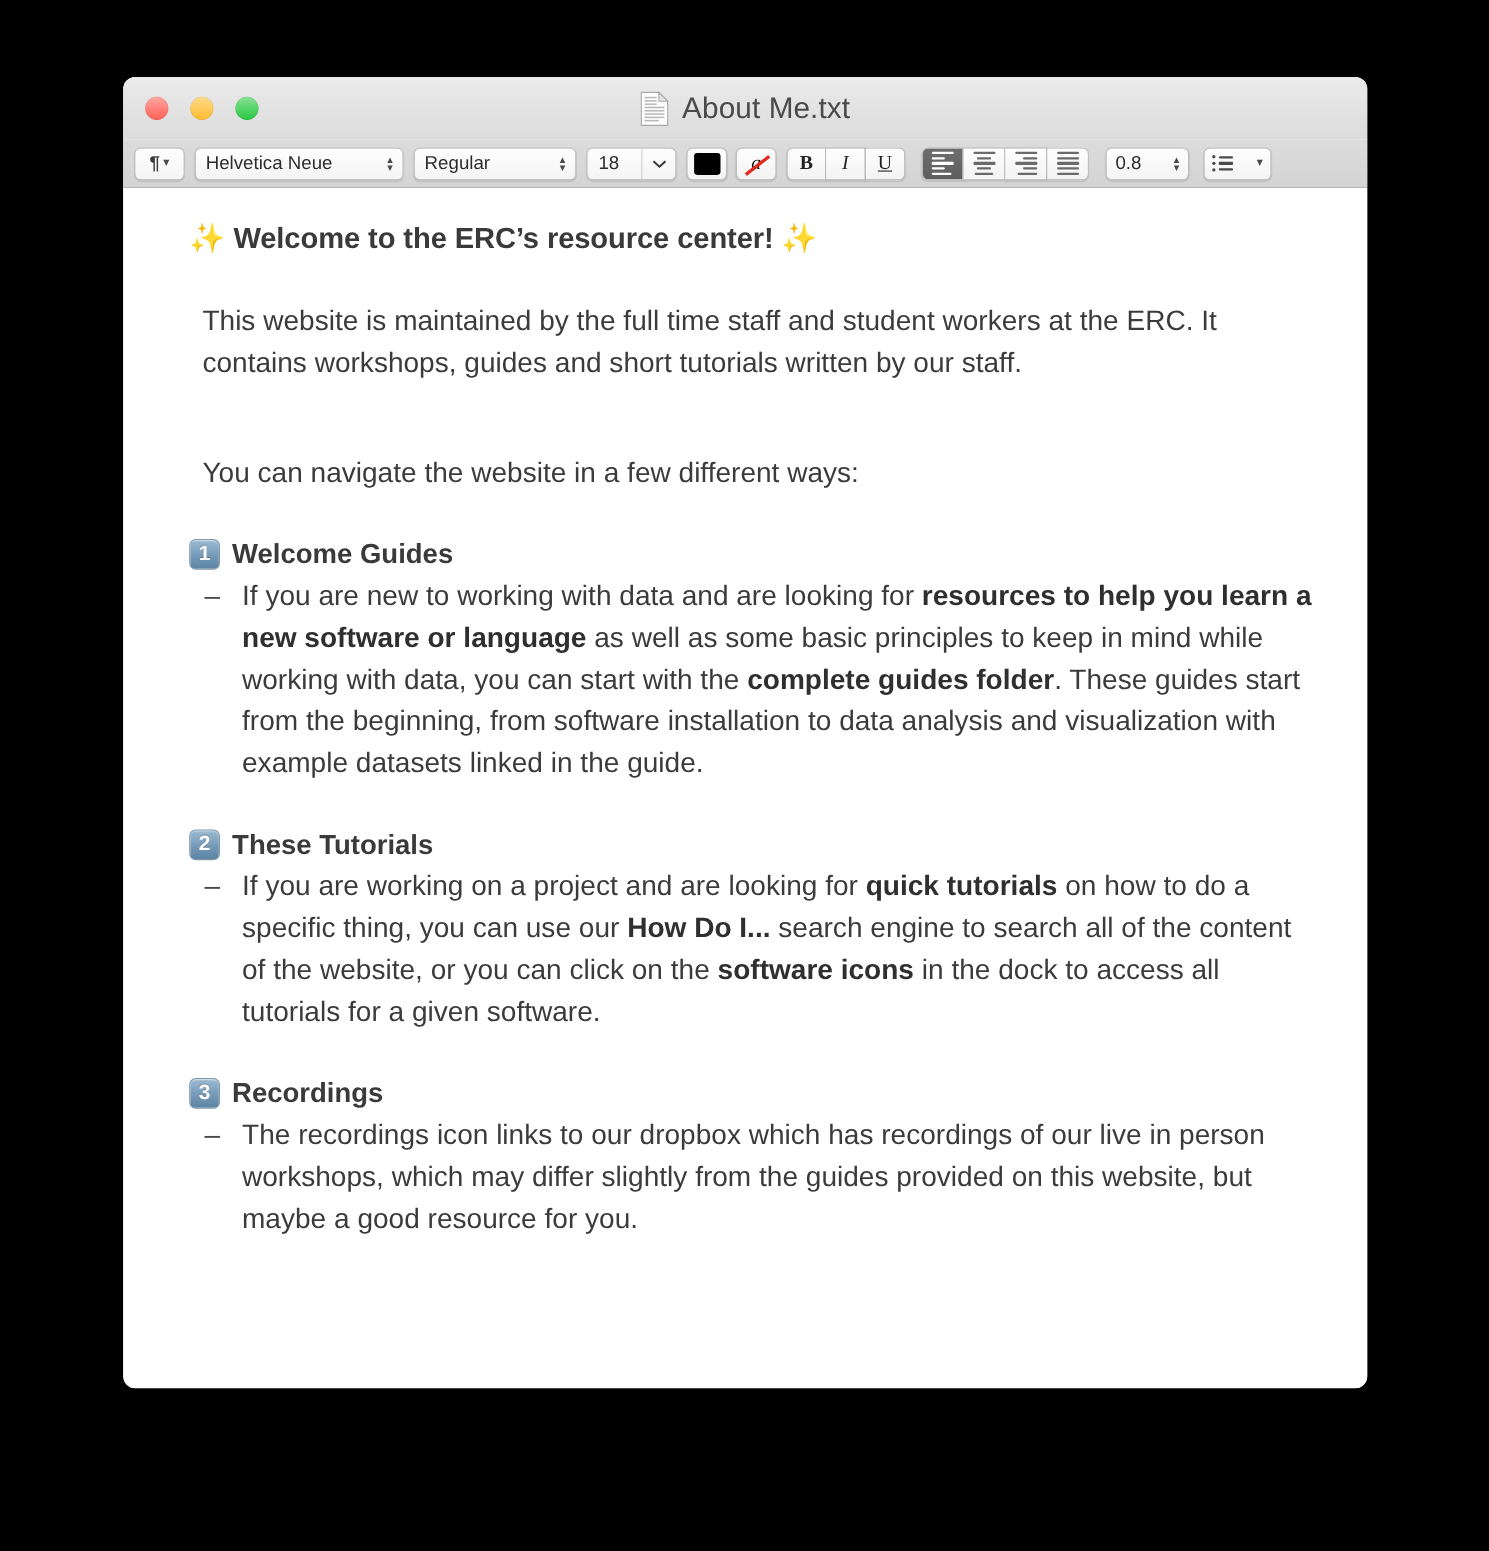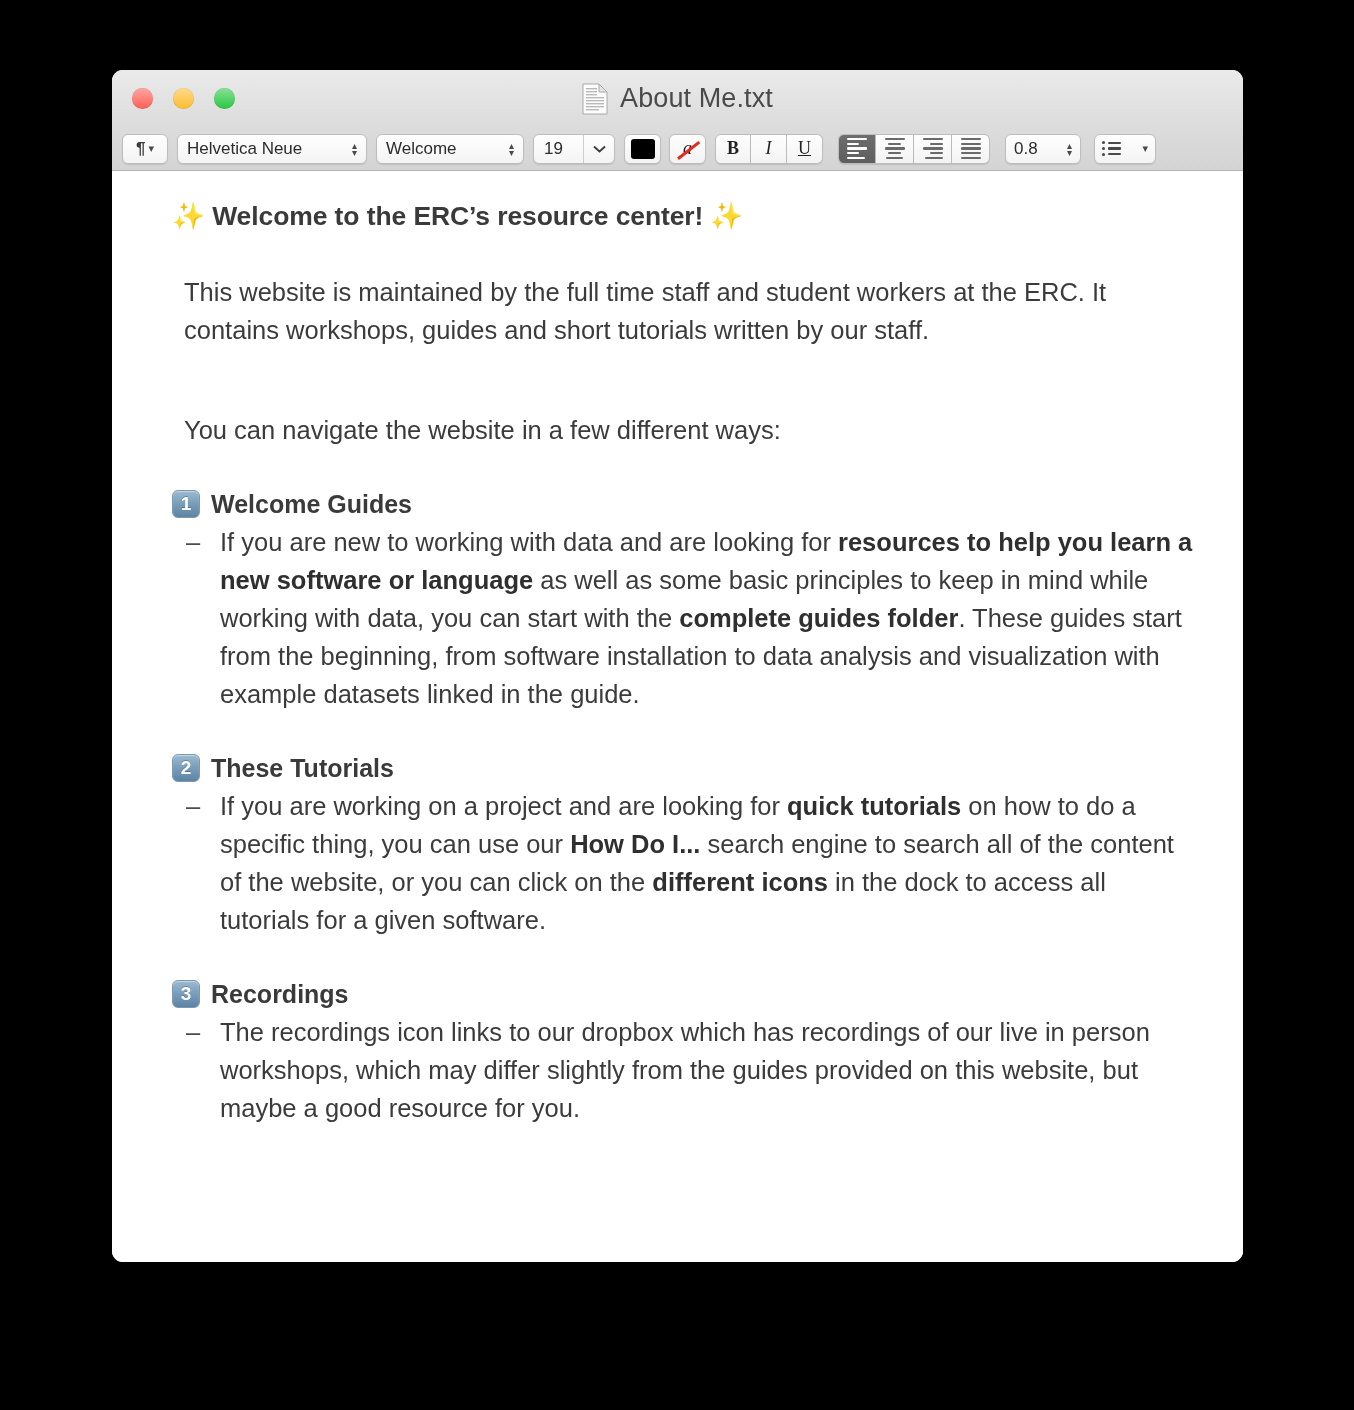--- a/index.html
+++ b/index.html
@@ -252,29 +252,29 @@
 
       <div class="ctl ctl-font">
         <span>Helvetica Neue</span>
         <span class="stepper">
           <span>▴</span>
             <span>▾</span>
         </span>
       </div>
 
       <div class="ctl ctl-style">
-        <span>Welcome</span>
+        <span>Regular</span>
         <span class="stepper">
           <span>▴</span>
             <span>▾</span>
         </span>
       </div>
 
       <div class="ctl ctl-size">
-        <span class="size-val">19</span>
+        <span class="size-val">18</span>
         <span class="size-sep"></span>
         <span class="size-arrow">
           <svg width="13" height="8" viewBox="0 0 13 8">
               <path d="M1 1.5 L6.5 6.5 L12 1.5" fill="none" stroke="#3c3c3c" stroke-width="1.9"></path>
             </svg>
         </span>
       </div>
 
       <div class="ctl-swatches">
         <div class="swatch-wrap">
@@ -388,21 +388,21 @@
         </div>
       </div>
 
       <div class="section">
         <div class="sec-head">
           <span class="keycap">2</span>
           <span>These Tutorials</span>
         </div>
         <div class="bullet-row">
           <span class="dash">–</span>
-          <span class="bullet-text">If you are working on a project and are looking for <b>quick tutorials</b> on how to do a specific thing, you can use our <b>How Do I...</b> search engine to search all of the content of the website, or you can click on the <b>different icons</b> in the dock to access all tutorials for a given software.</span>
+          <span class="bullet-text">If you are working on a project and are looking for <b>quick tutorials</b> on how to do a specific thing, you can use our <b>How Do I...</b> search engine to search all of the content of the website, or you can click on the <b>software icons</b> in the dock to access all tutorials for a given software.</span>
         </div>
       </div>
 
       <div class="section">
         <div class="sec-head">
           <span class="keycap">3</span>
           <span>Recordings</span>
         </div>
         <div class="bullet-row">
           <span class="dash">–</span>

